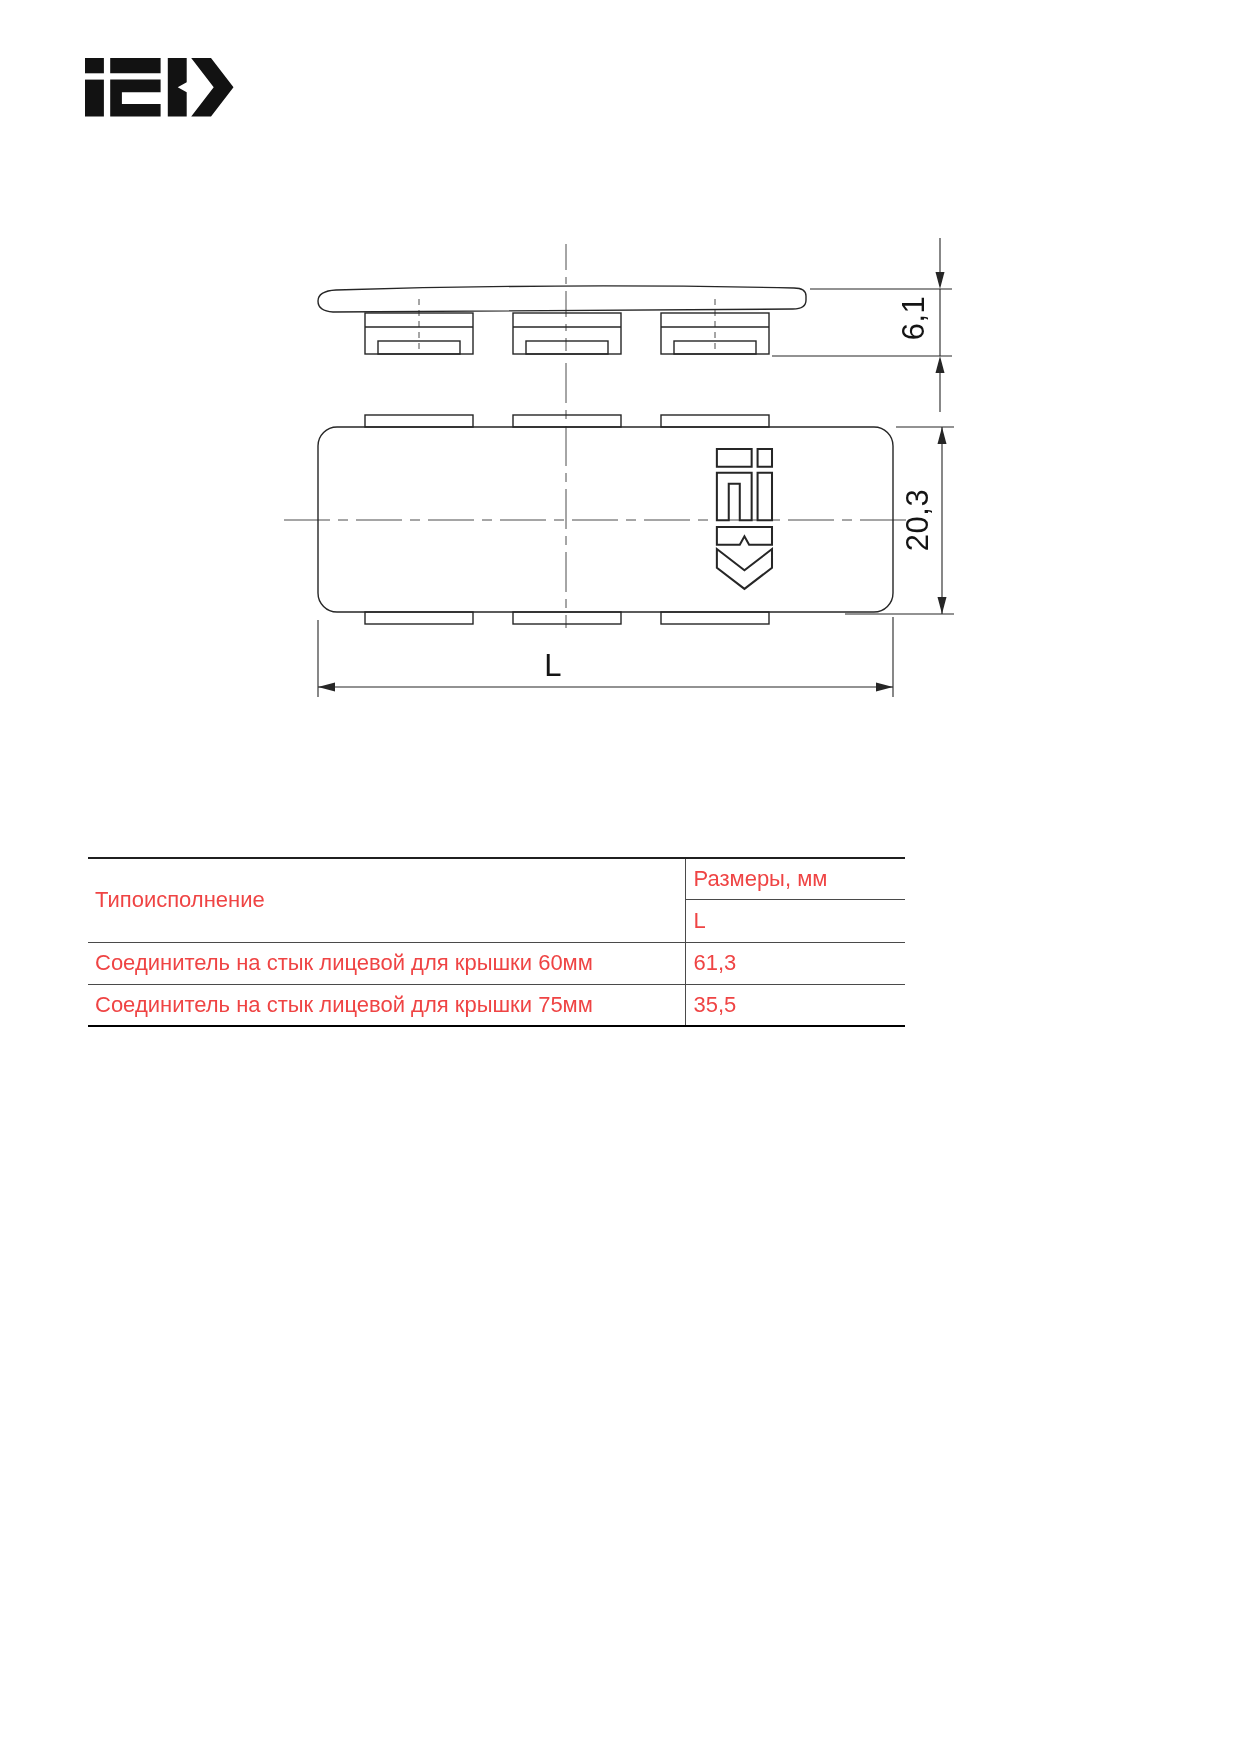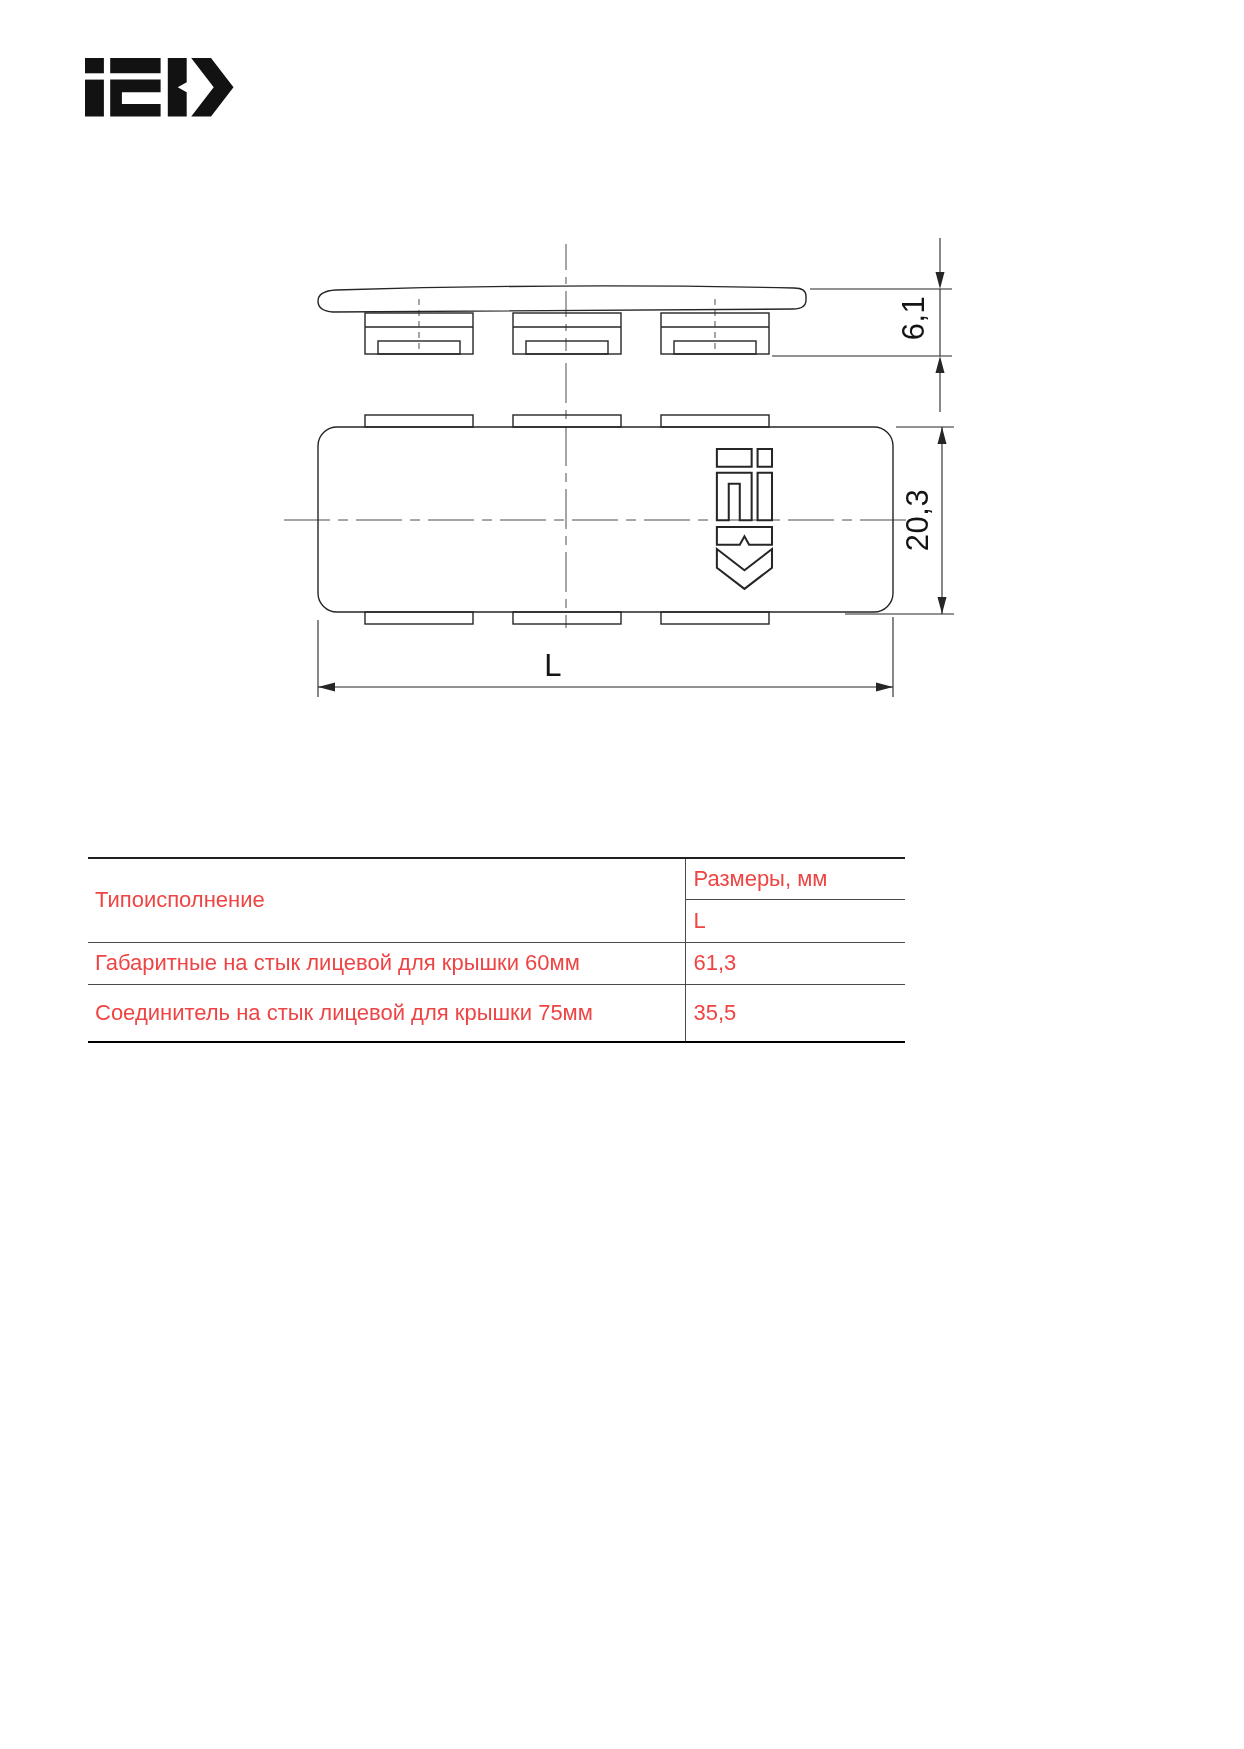--- a/index.html
+++ b/index.html
@@ -129,24 +129,24 @@
       </colgroup>
     <tbody>
       <tr style="height:41px">
         <td rowspan="2" class="rule-bottom">Типоисполнение</td>
         <td class="c2 rule-bottom">Размеры, мм</td>
       </tr>
       <tr style="height:43px">
         <td class="c2 rule-bottom">L</td>
       </tr>
       <tr style="height:42px">
-        <td class="rule-bottom">Габаритные на стык лицевой для крышки 60мм</td>
+        <td class="rule-bottom">Соединитель на стык лицевой для крышки 60мм</td>
         <td class="c2 rule-bottom">61,3</td>
       </tr>
-      <tr style="height:58px">
+      <tr style="height:42px">
         <td>Соединитель на стык лицевой для крышки 75мм</td>
         <td class="c2">35,5</td>
       </tr>
     </tbody>
   </table>
 
 
 </div>
 
 </body></html>

